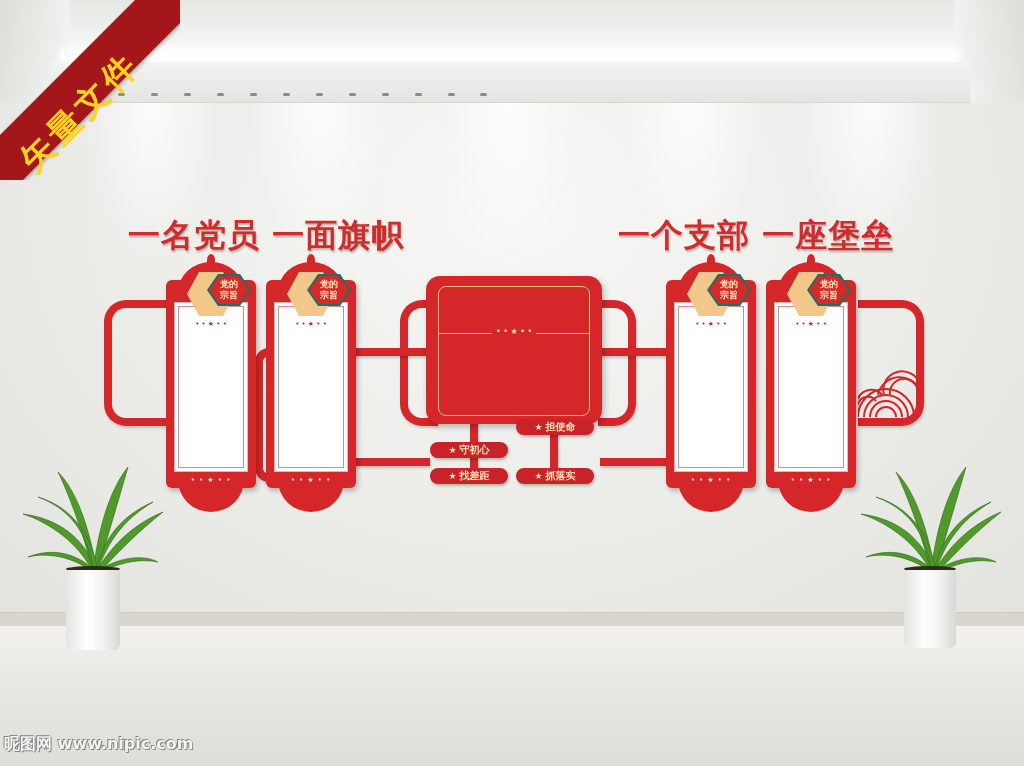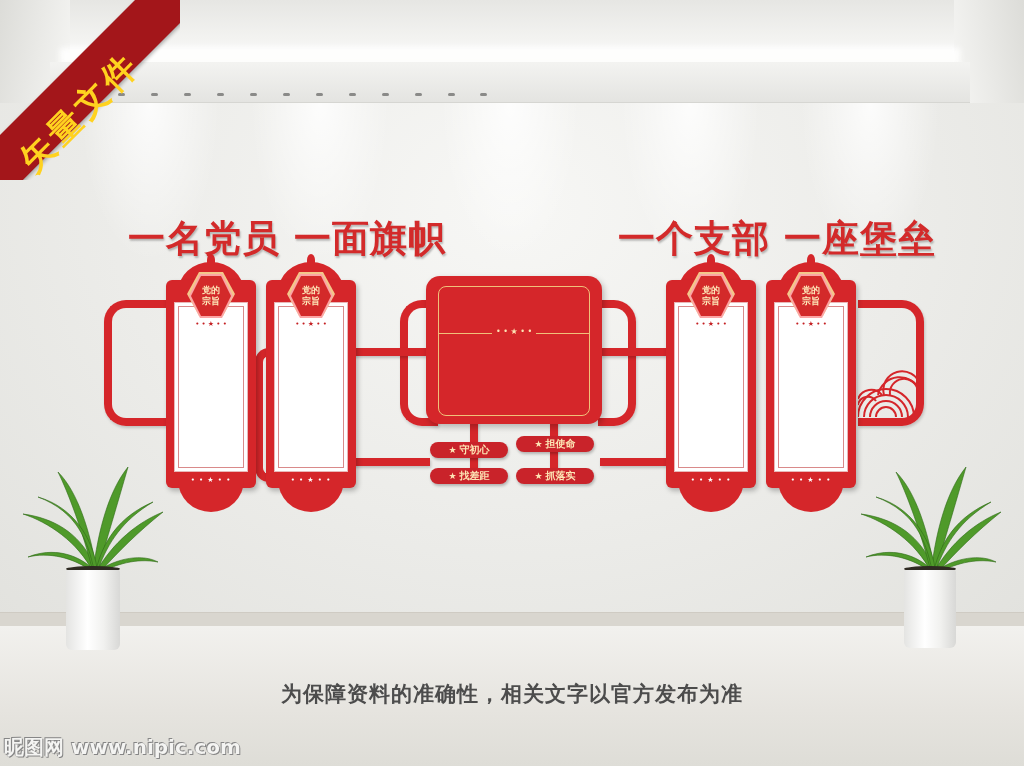--- a/index.html
+++ b/index.html
@@ -21,40 +21,40 @@
   .spot{position:absolute;top:93px;width:7px;height:3px;border-radius:2px;background:#8a8a88;}
   
   .wall{position:absolute;left:0;top:103px;width:1024px;height:520px;
     background:radial-gradient(ellipse at 50% 20%,#f7f7f5 0%,#ecece9 55%,#e2e2de 100%);}
   .wallwash{position:absolute;top:103px;width:140px;height:160px;
     background:radial-gradient(ellipse at 50% 0%,rgba(255,255,255,.85),rgba(255,255,255,0) 70%);}
   .skirting{position:absolute;left:0;top:612px;width:1024px;height:14px;background:#d9d6cf;border-top:1px solid #cfcbc3;}
   .floor{position:absolute;left:0;top:626px;width:1024px;height:140px;
     background:linear-gradient(#f2f1ee,#e6e4df 60%,#deddd7);}
   
-  .slogan{position:absolute;top:214px;color:#d32a2a;font-weight:bold;font-size:37px;
+  .slogan{position:absolute;top:214px;color:#d32a2a;font-weight:bold;font-size:32px;
     letter-spacing:1px;text-shadow:1px 2px 2px rgba(0,0,0,.25);white-space:nowrap;}
   
   .bar{position:absolute;background:#d5262a;box-shadow:1px 2px 3px rgba(0,0,0,.2);}
   .loop{position:absolute;border:8px solid #d5262a;box-shadow:1px 2px 3px rgba(0,0,0,.18);}
   
   .panel{position:absolute;width:90px;height:240px;top:280px;}
   .panel .body{position:absolute;left:0;top:0;width:90px;height:208px;background:#d5262a;
     border-radius:6px;box-shadow:2px 3px 5px rgba(0,0,0,.25);}
   .panel .cap{position:absolute;left:12px;top:-18px;width:66px;height:30px;background:#d5262a;
     border-radius:50% 50% 0 0/100% 100% 0 0;}
   .panel .cap:before{content:"";position:absolute;left:29px;top:-8px;width:8px;height:12px;
     background:#d5262a;border-radius:50% 50% 0 0;}
   .panel .bottom{position:absolute;left:12px;top:200px;width:66px;height:32px;background:#d5262a;
     border-radius:0 0 50% 50%/0 0 100% 100%;}
   .panel .inner{position:absolute;left:8px;top:22px;width:74px;height:170px;background:#fff;
     border:1px solid #e8b8b8;box-sizing:border-box;}
   .panel .inner:before{content:"";position:absolute;inset:3px;border:1px solid #d98a8a;}
   .panel .dots{position:absolute;left:0;width:90px;top:196px;text-align:center;color:#fff;font-size:7px;letter-spacing:1px;}
-  .hexbadge{position:absolute;left:23px;top:-6px;width:44px;height:44px;background:#fca5a5;
+  .hexbadge{position:absolute;left:41px;top:-6px;width:44px;height:32px;background:#0f766e;
     clip-path:polygon(25% 0,75% 0,100% 50%,75% 100%,25% 100%,0 50%);}
   .hexbadge .hexin{position:absolute;inset:2px;background:#d32a2a;
     clip-path:polygon(25% 0,75% 0,100% 50%,75% 100%,25% 100%,0 50%);
     display:flex;flex-direction:column;align-items:center;justify-content:center;}
   .hexline{position:absolute;left:21px;top:-8px;width:48px;height:44px;background:#f3c78a;
     clip-path:polygon(25% 0,75% 0,100% 50%,75% 100%,25% 100%,0 50%);}
   .hexbadge span{color:#fde7b8;font-size:9px;line-height:11px;font-weight:bold;}
   .panel .dots2{position:absolute;left:0;width:90px;top:26px;text-align:center;color:#c41f22;font-size:7px;z-index:3;}
   
   .oath{position:absolute;left:426px;top:276px;width:176px;height:148px;background:#d5262a;
@@ -79,21 +79,21 @@
   .plant{position:absolute;}
   
   .ribbon{position:absolute;left:-60px;top:50px;width:290px;height:48px;background:#a3161a;
     transform:rotate(-45deg);transform-origin:left top;box-shadow:1px 2px 4px rgba(0,0,0,.3);}
   .ribbon-wrap{position:absolute;left:0;top:0;width:180px;height:180px;overflow:hidden;}
   .ribbon-text{position:absolute;left:-10px;top:120px;width:230px;transform:rotate(-45deg);transform-origin:left top;
     color:#ffd21f;font-size:34px;letter-spacing:4px;white-space:nowrap;font-weight:bold;}
   
   .disc{position:absolute;left:0;width:1024px;text-align:center;color:#4c4c4c;font-weight:bold;
     font-size:21px;letter-spacing:1px;white-space:nowrap;}
-  .watermark{position:absolute;left:4px;top:734px;color:#f4f4f2;font-size:20px;font-weight:bold;
+  .watermark{position:absolute;left:4px;top:734px;color:#f4f4f2;font-size:16px;font-weight:bold;
     text-shadow:0 0 1px #777,1px 1px 0 #888,-1px -1px 0 #888;white-space:nowrap;}
   .idbar{position:absolute;left:748px;top:727px;width:260px;height:24px;background:rgba(110,110,110,.85);
     border-radius:2px;color:#f0f0f0;font-size:11px;line-height:24px;text-align:center;white-space:nowrap;
     font-family:"Liberation Sans",sans-serif;}
 </style>
 </head>
 <body>
 
 <div class="scene">
 
@@ -217,21 +217,21 @@
   </div>
 
   <div class="oath">
     <div class="frame"></div>
     <div class="rule"></div>
     <div class="star"><span>• • ★ • •</span></div>
   </div>
 
   <div class="pill" style="left:430px;top:442px">
     <span class="st">★</span><span>守初心</span></div>
-  <div class="pill" style="left:516px;top:436px">
+  <div class="pill" style="left:516px;top:419px">
     <span class="st">★</span><span>担使命</span></div>
   <div class="pill" style="left:430px;top:468px">
     <span class="st">★</span><span>找差距</span></div>
   <div class="pill" style="left:516px;top:468px">
     <span class="st">★</span><span>抓落实</span></div>
 
   <svg class="plant" style="left:18px;top:462px" width="150" height="120" viewBox="0 0 150 120">
     <g fill="#4f9a2a" stroke="#2f6a18" stroke-width="0.6">
       <path d="M75 110 C60 80 30 60 5 52 C35 56 60 70 75 100Z"></path>
       <path d="M75 110 C65 70 50 30 40 10 C60 30 72 70 78 105Z"></path>
@@ -254,21 +254,20 @@
       <path d="M78 110 C95 80 120 60 145 50 C120 70 100 90 82 110Z"></path>
       <path d="M75 110 C55 95 30 90 10 95 C35 85 60 92 76 108Z"></path>
       <path d="M78 110 C100 95 125 92 140 100 C118 96 98 102 80 112Z"></path>
       <path d="M76 108 C70 80 60 50 20 35 C55 45 74 75 79 106Z"></path>
       <path d="M78 108 C85 80 100 55 135 40 C105 58 90 80 80 108Z"></path>
     </g>
   </svg>
   <div class="soil" style="left:904px;top:566px;width:52px;"></div>
   <div class="pot" style="left:904px;top:570px;width:52px;height:78px;"></div>
 
-  <div class="disc" style="top:680px">为保障资料的准确性，相关文字以官方发布为准</div>
 
   <div class="watermark">昵图网 www.nipic.com</div>
 
   <div class="ribbon-wrap">
     <div class="ribbon" style="left:-40px;top:175px;width:300px;"></div>
     <div class="ribbon-text" style="left:10px;top:150px;">矢量文件</div>
   </div>
 </div>
 
 </body></html>

